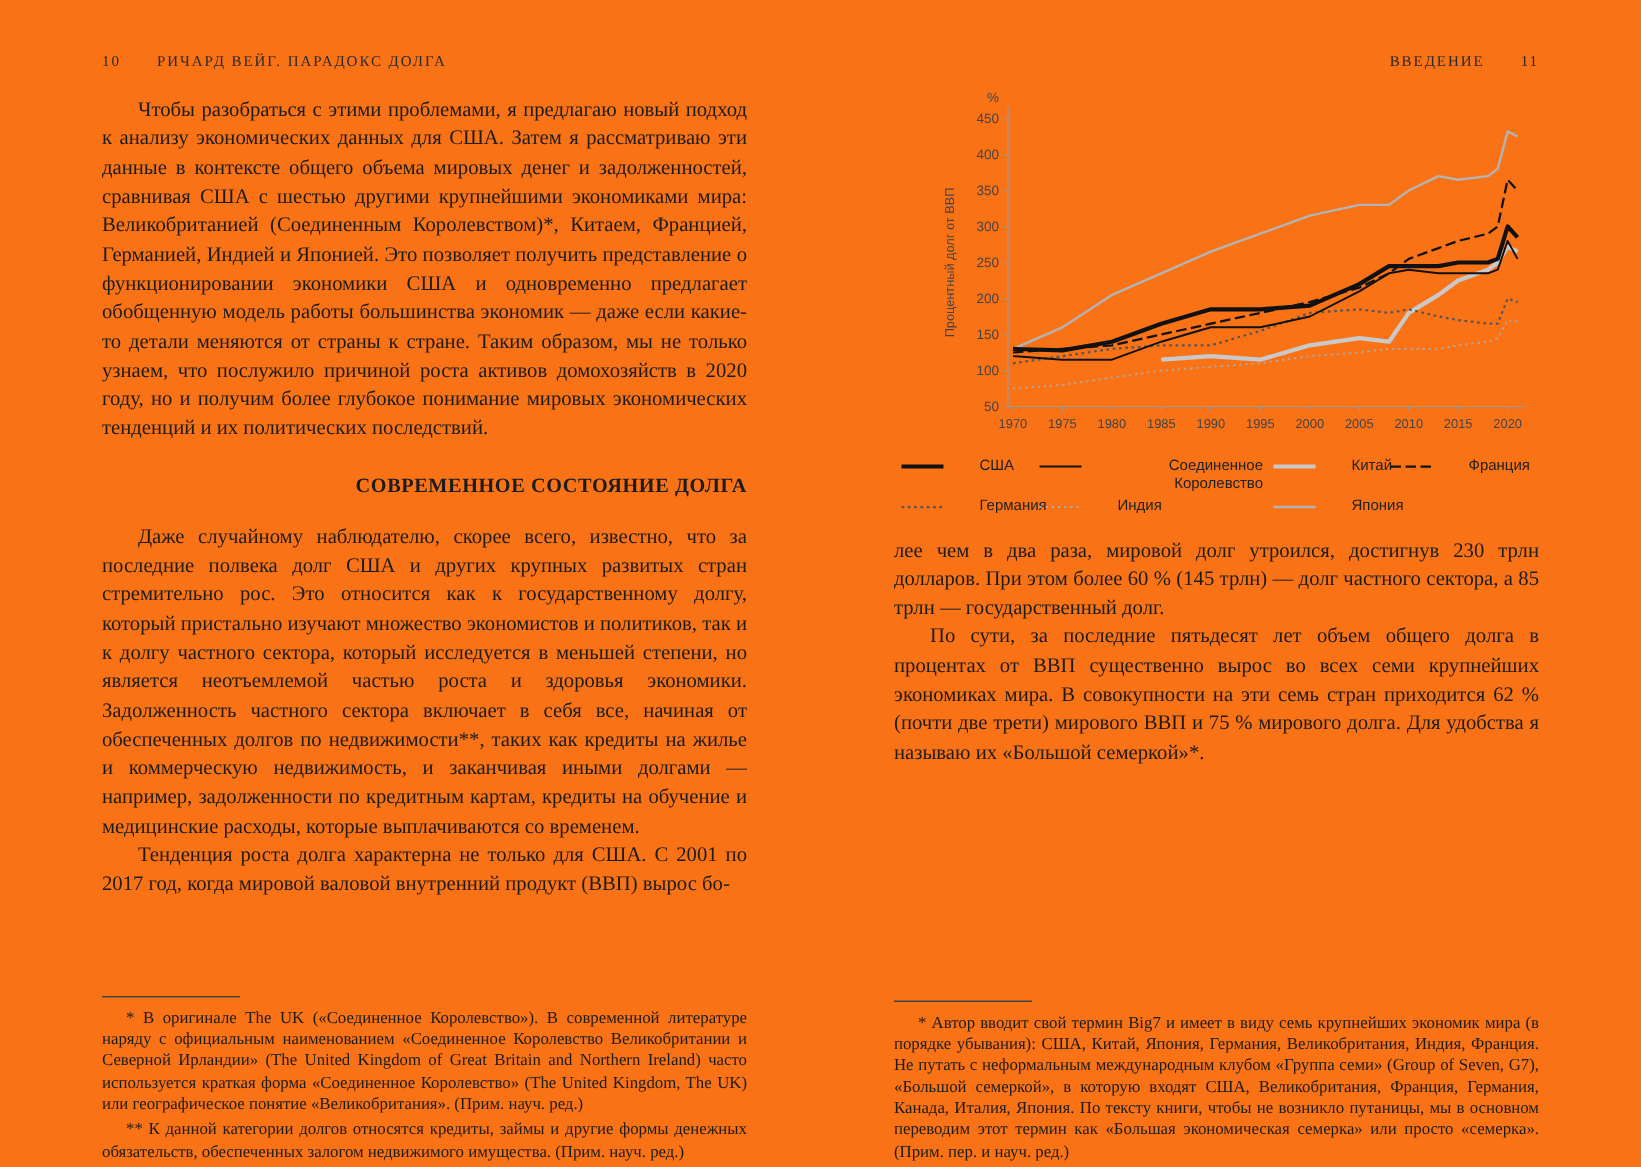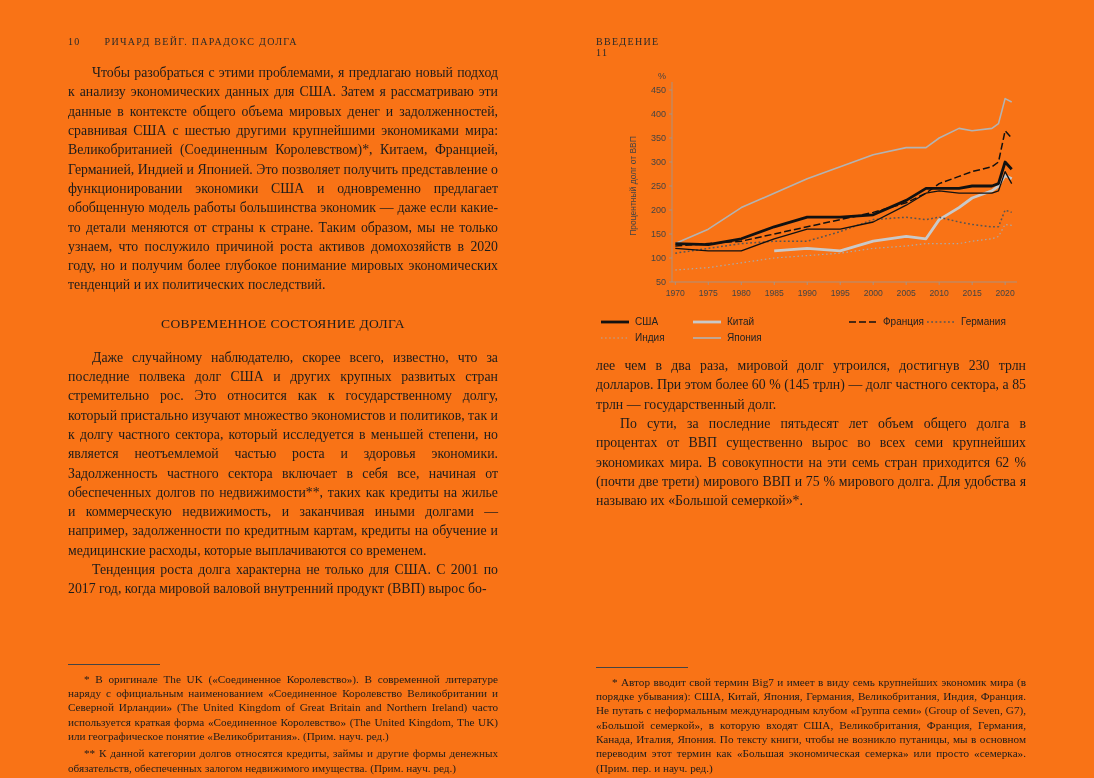--- a/index.html
+++ b/index.html
@@ -7,40 +7,40 @@
     position:relative;width:1094px;height:778px;background:#f97316;
     font-family:"Liberation Serif",serif;color:#1c1c1c;overflow:hidden;
   }
   .col{position:absolute;top:36px;height:742px;width:430px;display:flex;flex-direction:column;}
   .col-left{left:68px;}
   .col-right{left:596px;}
   .running-head{
     font-size:10px;letter-spacing:1.3px;color:#2a2a2a;display:flex;align-items:baseline;
     font-family:"Liberation Serif",serif;
   }
-  .running-head.right{justify-content:flex-end;flex-direction:column;}
+  .running-head.right{justify-content:flex-end;}
   .running-head .gap{display:inline-block;width:24px;}
   .body-text{font-size:13.8px;line-height:1.4;text-align:justify;margin-top:16px;}
   .para{margin:0;text-indent:24px;}
   .para.noindent{text-indent:0;}
   .section-heading{
-    text-align:center;font-weight:normal;font-size:13.5px;letter-spacing:0.4px;
+    text-align:right;font-weight:bold;font-size:13.5px;letter-spacing:0.4px;
     margin:20px 0 14px 0;text-indent:0;
   }
   .footnotes{margin-top:auto;padding-top:10px;font-size:11.2px;line-height:1.28;text-align:justify;}
   .footnote-rule{width:92px;border-top:1px solid #444;margin-bottom:7px;height:0;}
   .footnote{margin:0 0 3px 0;text-indent:16px;}
   
   .figure-block{margin-top:10px;}
   .figure-chart{display:block;margin-left:auto;margin-right:0;}
   .figure-legend{
     display:grid;grid-template-columns:86px 150px 72px 96px;
     justify-content:center;row-gap:4px;column-gap:6px;margin-top:8px;
   }
-  .legend-item{display:flex;align-items:flex-start;gap:5px;
+  .legend-item{display:flex;align-items:flex-start;gap:23px;
     font-family:"Liberation Sans",sans-serif;font-size:10px;color:#222;text-align:right;}
   .legend-item svg{flex:0 0 auto;margin-top:1px;}
   .legend-item span{line-height:1.15;}
   .figure-caption{font-weight:bold;font-size:12.2px;text-align:center;margin-top:10px;}
   .chart-text{font-family:"Liberation Sans",sans-serif;}
 </style>
 </head>
 <body>
 
 <div class="spread">
@@ -127,20 +127,26 @@
         </svg>
       <div class="figure-legend">
           <div class="legend-item">
             <svg width="30" height="10">
               <line x1="1" y1="5" x2="29" y2="5" stroke="#111111" stroke-width="2.8"></line>
             </svg>
             <span>США</span>
           </div>
           <div class="legend-item">
             <svg width="30" height="10">
+              <line x1="1" y1="5" x2="29" y2="5" stroke="#111111" stroke-width="1.3"></line>
+            </svg>
+            <span>Соединенное Королевство</span>
+          </div>
+          <div class="legend-item">
+            <svg width="30" height="10">
               <line x1="1" y1="5" x2="29" y2="5" stroke="#c9c9c9" stroke-width="2.8"></line>
             </svg>
             <span>Китай</span>
           </div>
           <div class="legend-item">
             <svg width="30" height="10">
               <line x1="1" y1="5" x2="29" y2="5" stroke="#111111" stroke-width="1.5" stroke-dasharray="7 3"></line>
             </svg>
             <span>Франция</span>
           </div>

